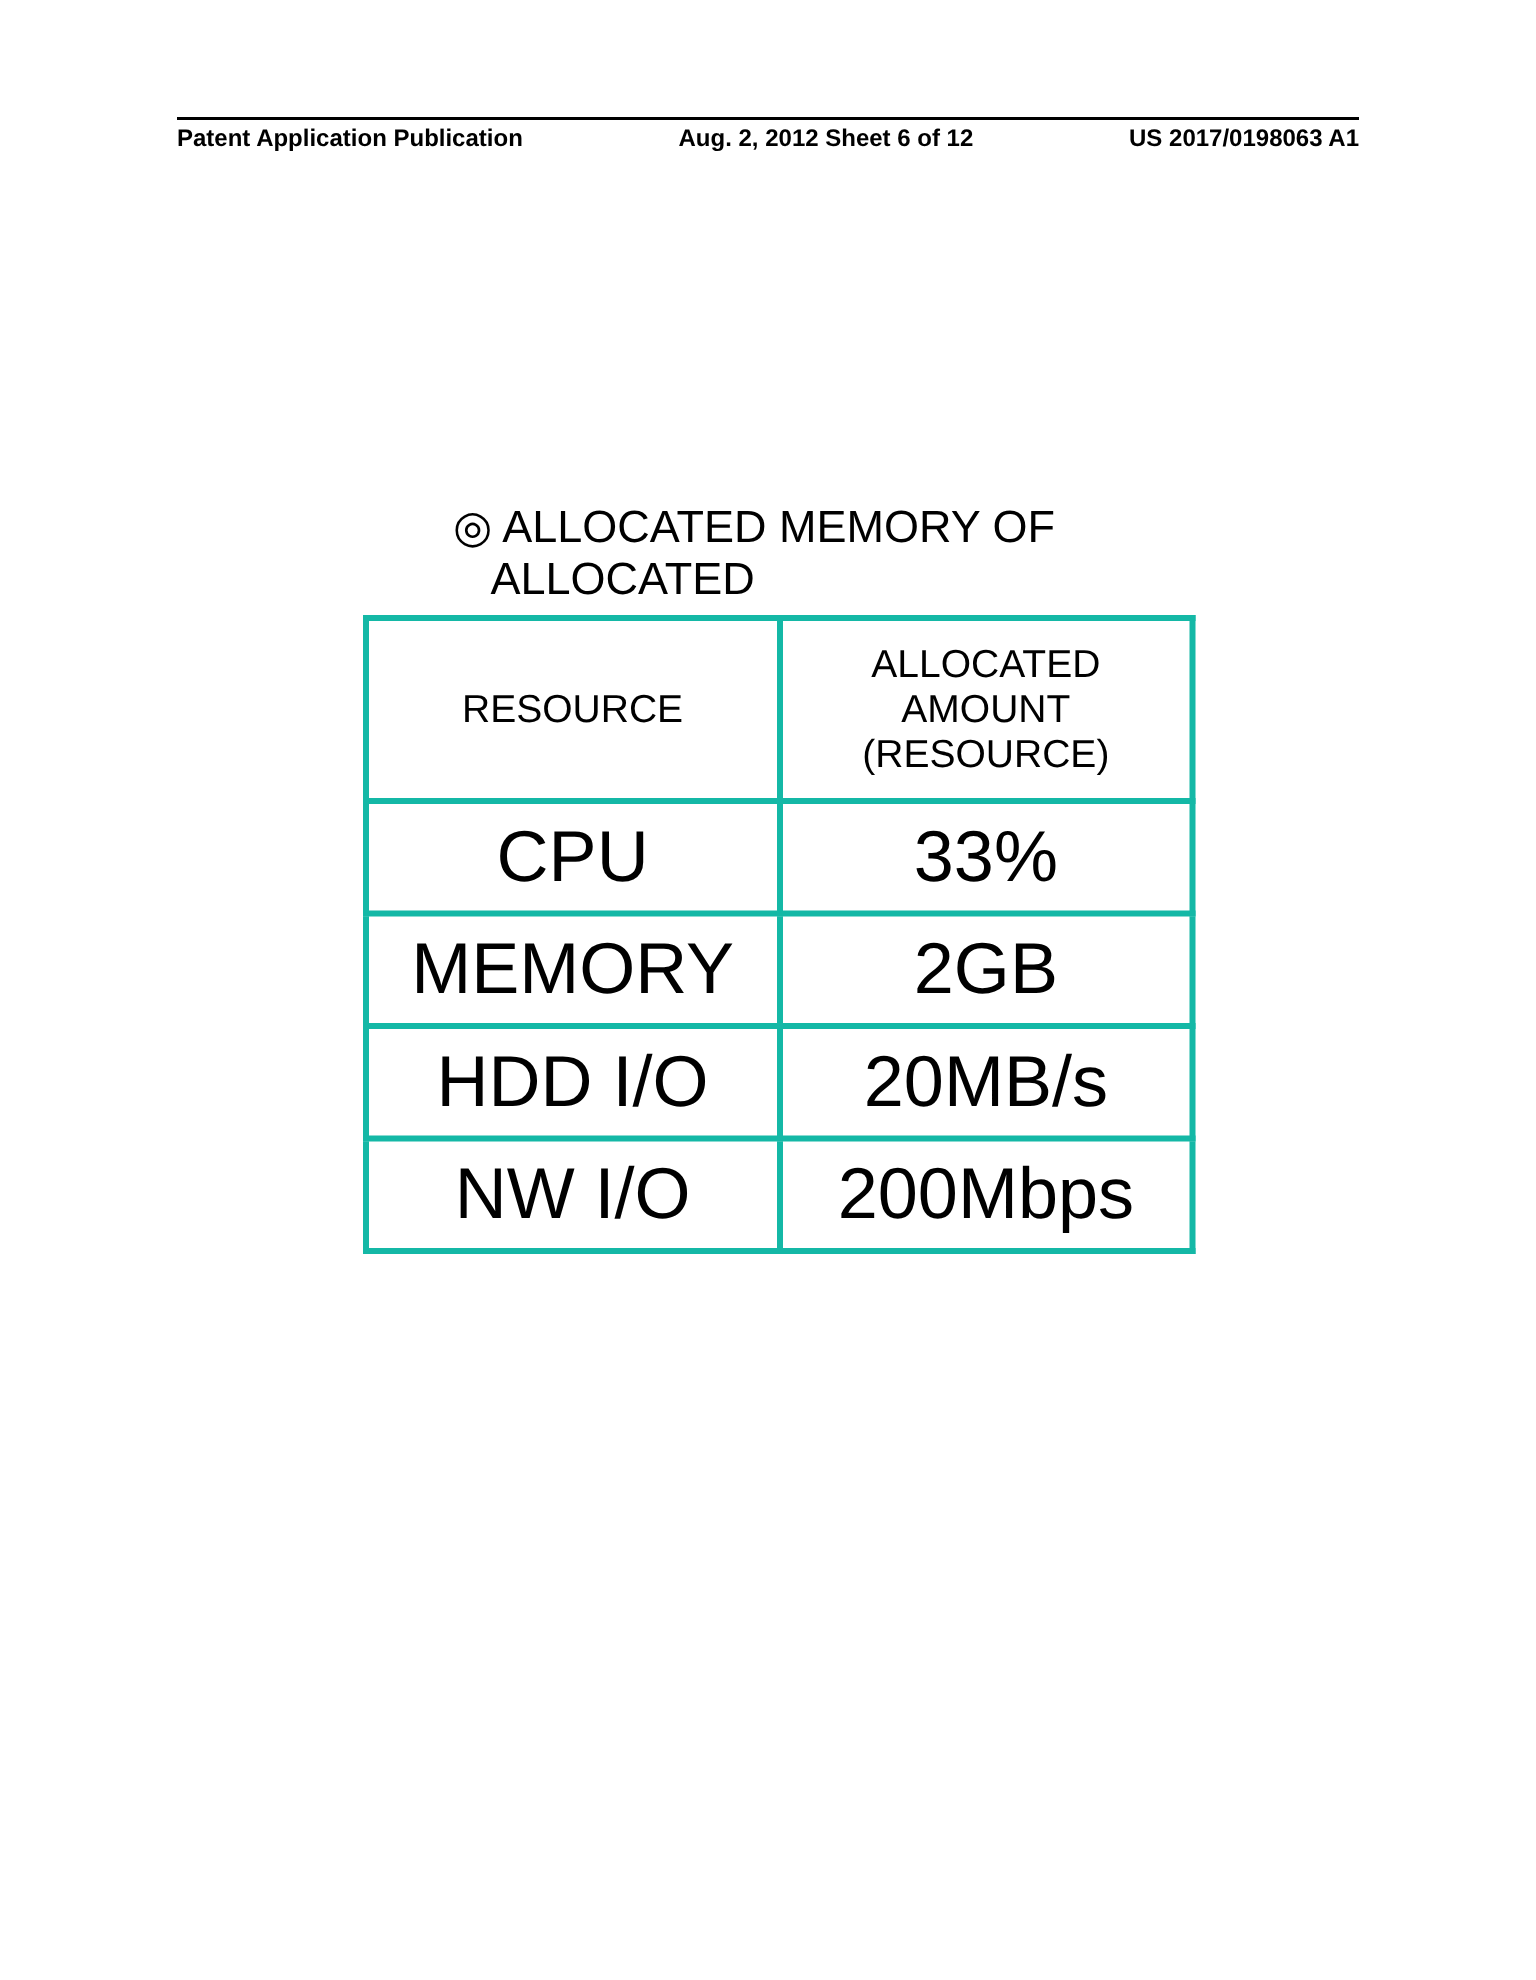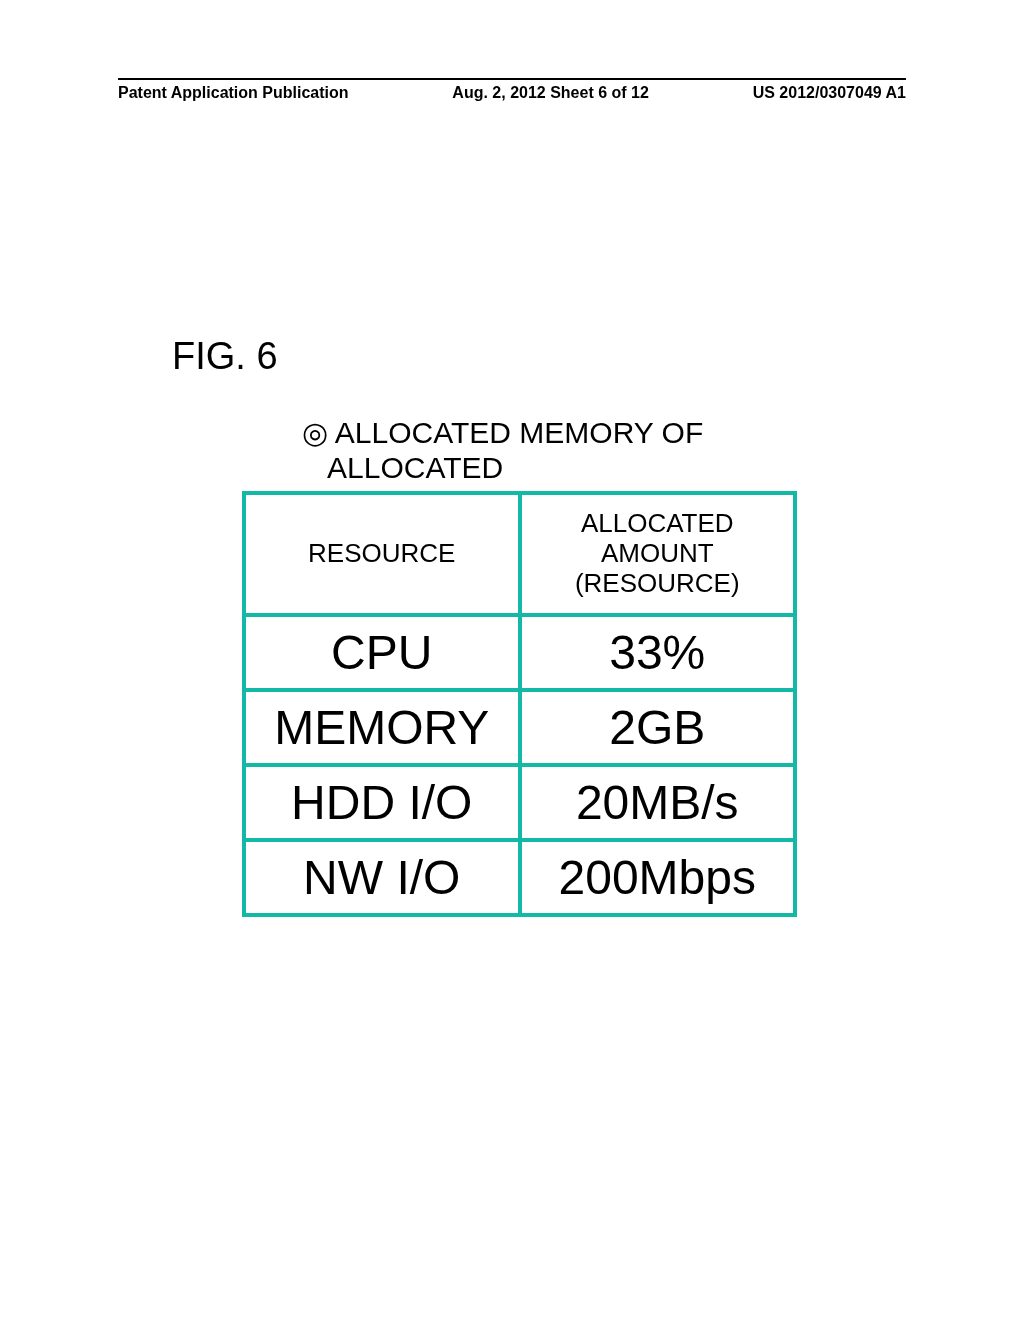--- a/index.html
+++ b/index.html
@@ -69,25 +69,24 @@
       font-size: 48px;
       padding: 8px 4px;
     }
   </style>
 </head>
 <body>
 
 <div class="page-header">
   <span class="header-left">Patent Application Publication</span>
   <span class="header-center">Aug. 2, 2012  Sheet 6 of 12</span>
-  <span class="header-right">US 2012/0307049 A1</span>
+  <span class="header-right">US 2017/0198063 A1</span>
 </div>
 
 <div class="figure-wrap">
-  <div class="figure-label">FIG. 6</div>
 
   <div class="table-title">
     <span>◎ ALLOCATED MEMORY OF</span><br>
     &nbsp;&nbsp;&nbsp;<span>ALLOCATED</span>
   </div>
 
   <div class="table-wrap">
     <table>
       <thead>
         <tr>

